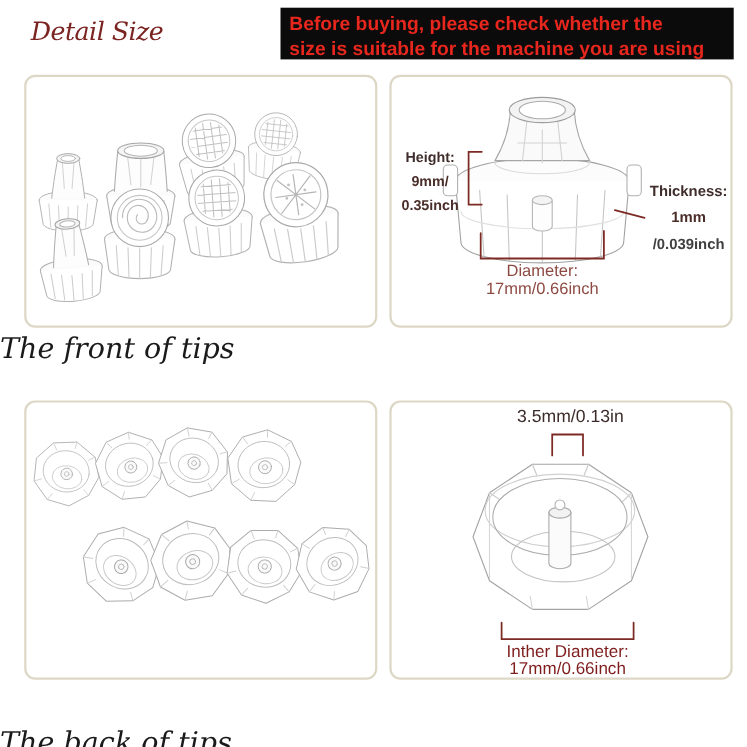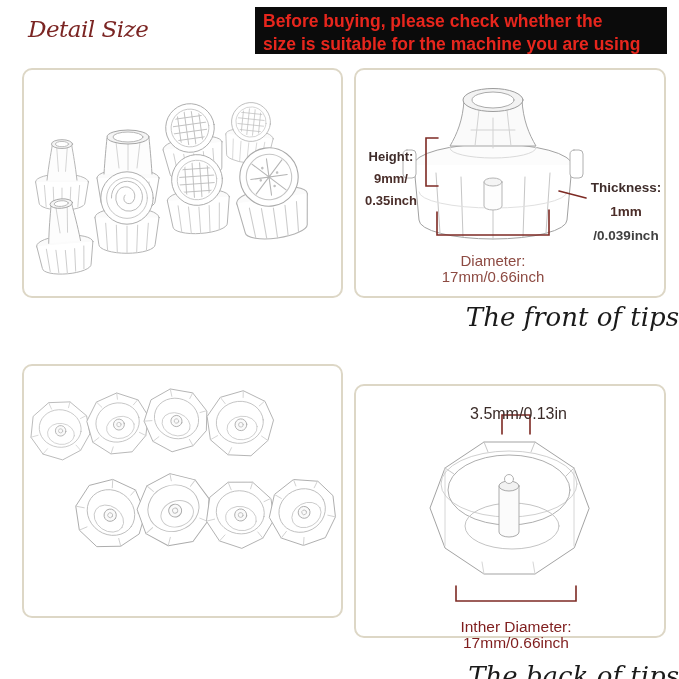--- a/index.html
+++ b/index.html
@@ -26,31 +26,31 @@
     font-weight:bold;font-size:17.5px;line-height:23px;
     padding:3px 8px;box-sizing:border-box;white-space:nowrap;
   }
   .panel{
     position:absolute;background:#ffffff;
     border:2px solid var(--panel-border);border-radius:10px;box-sizing:border-box;
   }
   .panel-a{left:22px;top:68px;width:321px;height:230px;}
   .panel-b{left:354px;top:68px;width:312px;height:230px;}
   .panel-c{left:22px;top:364px;width:321px;height:254px;}
-  .panel-d{left:354px;top:384px;width:312px;height:254px;}
+  .panel-d{left:354px;top:364px;width:312px;height:254px;}
   .panel svg{position:absolute;left:0;top:0;}
   .caption{
-    position:absolute;left:0;width:100%;text-align:right;
+    position:absolute;left:0;width:100%;text-align:left;
     font-family:"DejaVu Serif",serif;font-style:italic;
     font-size:26px;color:var(--caption-color);
     box-sizing:border-box;
   }
   .caption-front{top:302px;}
   .caption-back{top:626px;margin-top:35px;}
-  .lbl{position:absolute;text-align:center;margin-top:14px;}
+  .lbl{position:absolute;text-align:center;}
   .height-lbl{left:2px;top:62px;width:66px;font-size:13px;font-weight:bold;
     line-height:22px;color:#4a2e2a;}
   .height-lbl .l1{color:#3f2d2b;}
   .thick-lbl{left:230px;top:92px;width:80px;font-size:13.5px;font-weight:bold;
     line-height:24px;color:#4b2d28;}
   .thick-lbl .l1{color:#3f2d2b;}
   .thick-lbl .l3{color:#404040;}
   .diam-lbl{left:52px;top:169px;width:170px;font-size:15px;color:#8d4a42;line-height:16px;}
   .topmeasure-lbl{left:90px;top:5px;width:145px;font-size:16px;color:#3b2c29;}
   .innerdiam-lbl{left:65px;top:219px;width:190px;font-size:15.5px;color:#7f1d1d;line-height:16px;}

